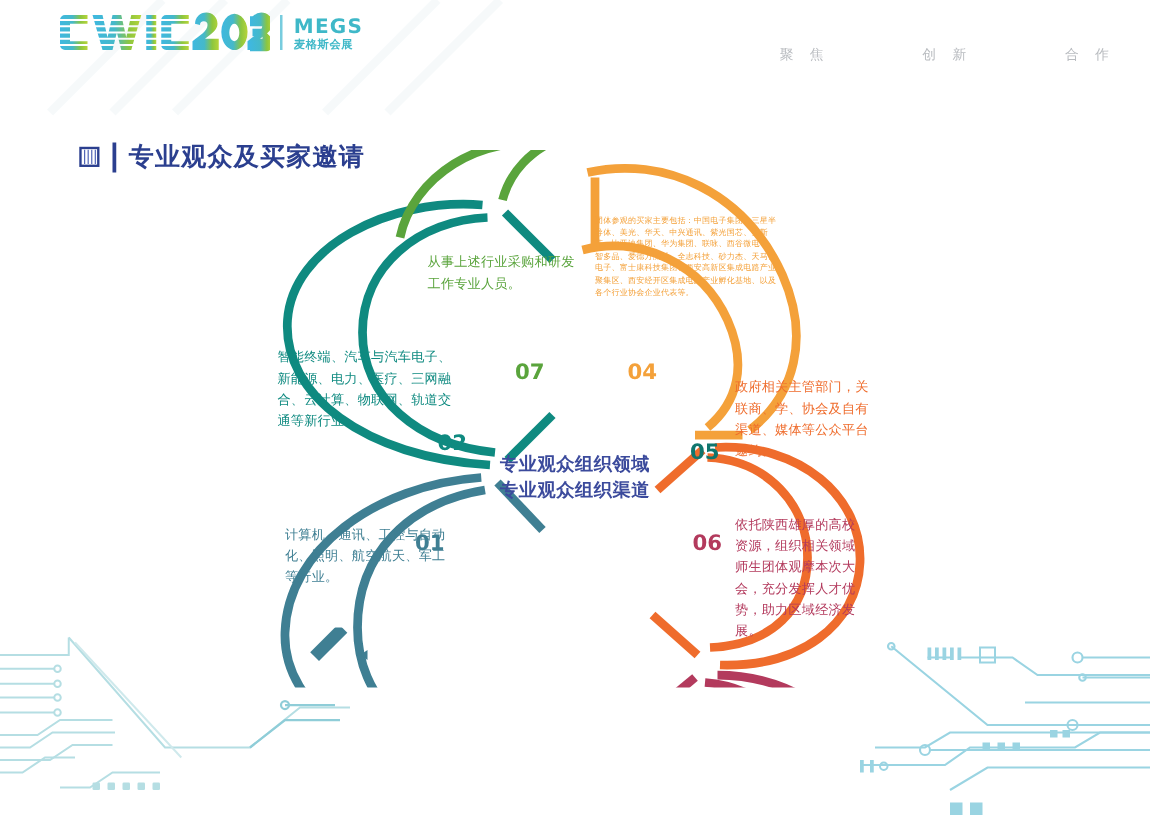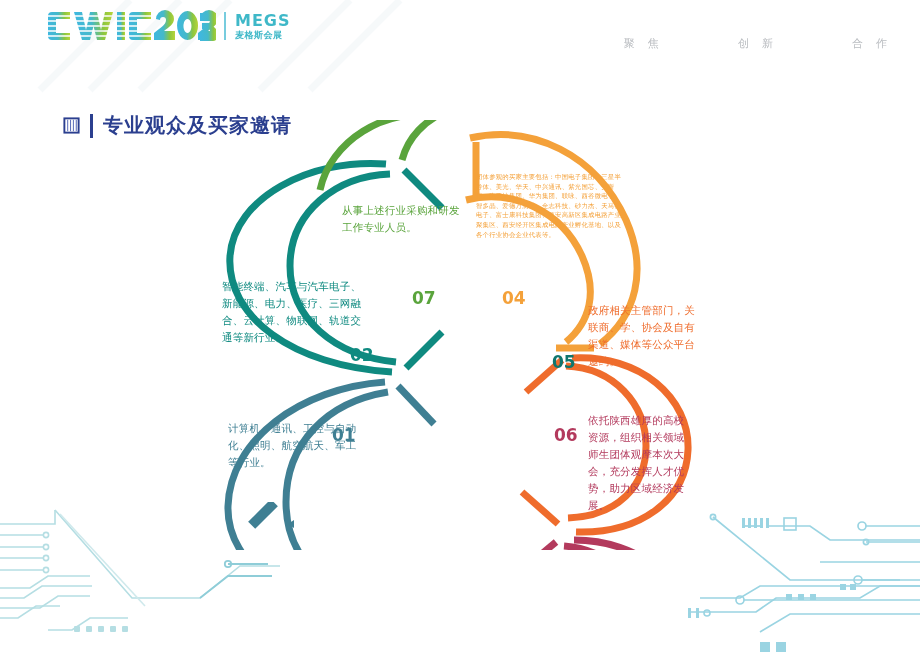--- a/index.html
+++ b/index.html
@@ -173,20 +173,24 @@
         <g stroke="#b33a5d" stroke-width="7">
           <path d="M404 420 C 470 420, 518 462, 516 508 C 514 554, 468 586, 404 584"></path>
           <path d="M394 426 C 442 430, 472 464, 472 502 C 472 540, 444 570, 396 572"></path>
           <path d="M386 422 L 350 452"></path>
           <path d="M384 578 L 348 548"></path>
         </g>
 
       </g>
     </svg>
 
+    <div class="center-labels" style="top:242px;">
+      <div class="c-line">专业观众组织领域</div>
+      <div class="c-line">专业观众组织渠道</div>
+    </div>
 
     <div class="num" style="left:162px;top:305px;color:#3f7f93;">01</div>
     <div class="num" style="left:180px;top:225px;color:#0f8a80;">02</div>
     <div class="num" style="left:242px;top:168px;color:#5aa43c;">07</div>
     <div class="num" style="left:332px;top:168px;color:#f4a13a;">04</div>
     <div class="num" style="left:382px;top:232px;color:#0f766e;">05</div>
     <div class="num" style="left:384px;top:305px;color:#b33a5d;">06</div>
 
     <div class="seg-text" style="left:58px;top:300px;width:130px;color:#3f7f93;">计算机、通讯、工控与自动化、照明、航空航天、军工等行业。</div>
 

